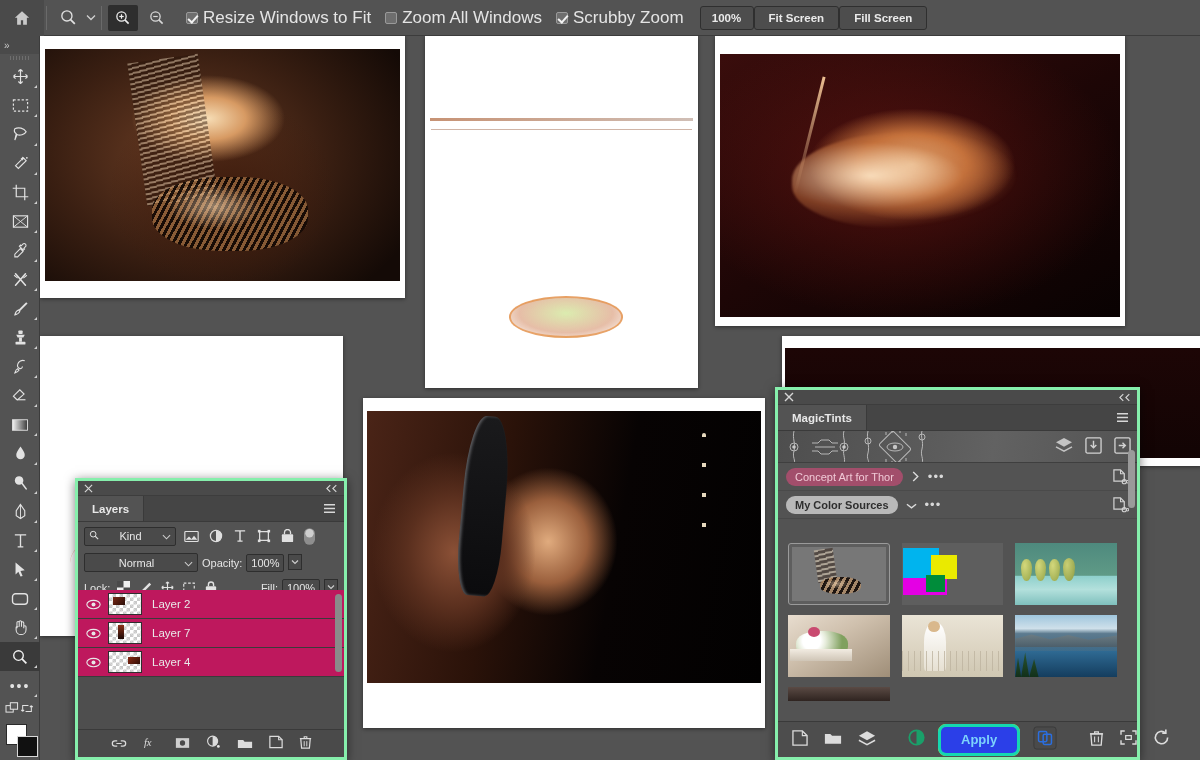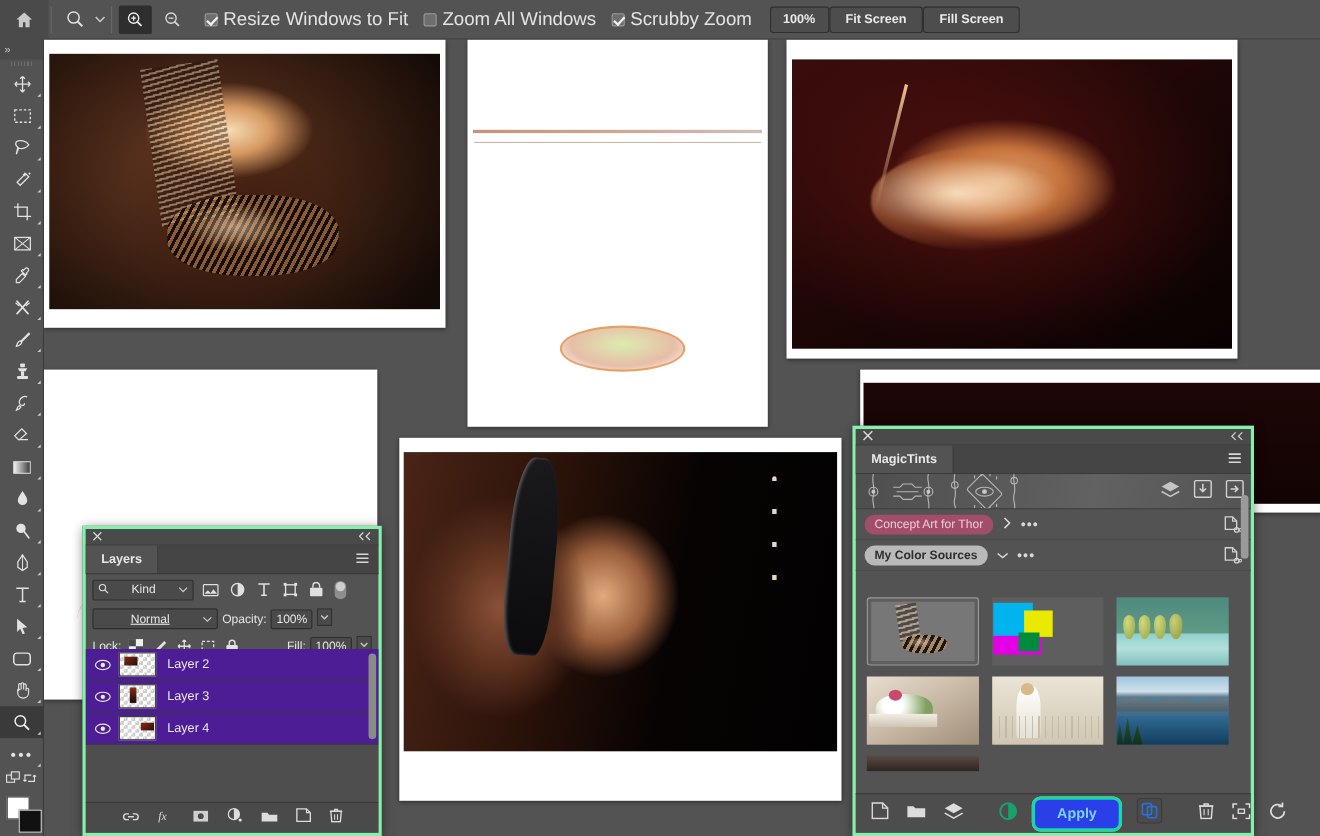--- a/index.html
+++ b/index.html
@@ -215,33 +215,33 @@
     border-radius: 2px; display: flex; align-items: center; padding: 0 4px;
     font-size: 11px; color: #e6e6e6; gap: 3px;
   }
   .ly-kind .lbl { flex: 1; }
   .ly-filter { width: 17px; height: 17px; display: flex; align-items: center; justify-content: center; }
   .ly-toggle { width: 12px; height: 17px; display: flex; align-items: center; justify-content: center; }
   .ly-row2, .ly-row3 { height: 25px; display: flex; align-items: center; padding: 0 6px; gap: 4px; font-size: 11px; color: #e4e4e4; }
   .ly-blend {
     width: 114px; height: 19px; background: #4a4a4a; border: 1px solid #2e2e2e;
     border-radius: 2px; display: flex; align-items: center; padding: 0 4px;
-    font-size: 11px; color: #e6e6e6; text-decoration: underline;
+    font-size: 11px; color: #e6e6e6;
   }
   .ly-blend .lbl { flex: 1; }
   .ly-num {
     width: 38px; height: 18px; background: #4a4a4a; border: 1px solid #2e2e2e;
     border-radius: 2px; display: flex; align-items: center; justify-content: center;
     font-size: 11px; color: #e6e6e6;
   }
   .ly-lockicon { width: 18px; height: 18px; display: flex; align-items: center; justify-content: center; }
   .ly-list { position: absolute; left: 0; right: 0; top: 109px; bottom: 28px; overflow: hidden; background: #4e4e4e; }
   .ly-item {
     height: 29px; display: flex; align-items: center;
-    border-bottom: 1px solid #3b3b3b; background: #4c1d95;
+    border-bottom: 1px solid #3b3b3b; background: #be185d;
   }
   .ly-eye { width: 30px; display: flex; align-items: center; justify-content: center; }
   .ly-thumb {
     width: 34px; height: 22px; border: 1px solid #2e2e2e; flex: none; position: relative;
     background-color: #fff;
     background-image:
       linear-gradient(45deg,#c9c9c9 25%,transparent 25%,transparent 75%,#c9c9c9 75%),
       linear-gradient(45deg,#c9c9c9 25%,transparent 25%,transparent 75%,#c9c9c9 75%);
     background-size: 7px 7px; background-position: 0 0, 3.5px 3.5px;
   }
@@ -709,21 +709,21 @@
       <div class="ly-item">
         <span class="ly-eye">
           <svg width="15" height="11" viewBox="0 0 18 12">
               <ellipse cx="9" cy="6" rx="8" ry="5" fill="none" stroke="#e8e8e8" stroke-width="1.3"></ellipse>
               <circle cx="9" cy="6" r="2.4" fill="#e8e8e8"></circle>
             </svg>
         </span>
         <span class="ly-thumb">
             <i style="left:9px;top:2px;width:6px;height:14px;background:linear-gradient(180deg,#8a3018,#1c0805)"></i>
           </span>
-        <span class="ly-name">Layer 3</span>
+        <span class="ly-name">Layer 7</span>
       </div>
       <div class="ly-item">
         <span class="ly-eye">
           <svg width="15" height="11" viewBox="0 0 18 12">
               <ellipse cx="9" cy="6" rx="8" ry="5" fill="none" stroke="#e8e8e8" stroke-width="1.3"></ellipse>
               <circle cx="9" cy="6" r="2.4" fill="#e8e8e8"></circle>
             </svg>
         </span>
         <span class="ly-thumb">
             <i style="left:19px;top:5px;width:12px;height:7px;background:linear-gradient(135deg,#8a2a14,#300e07)"></i>

